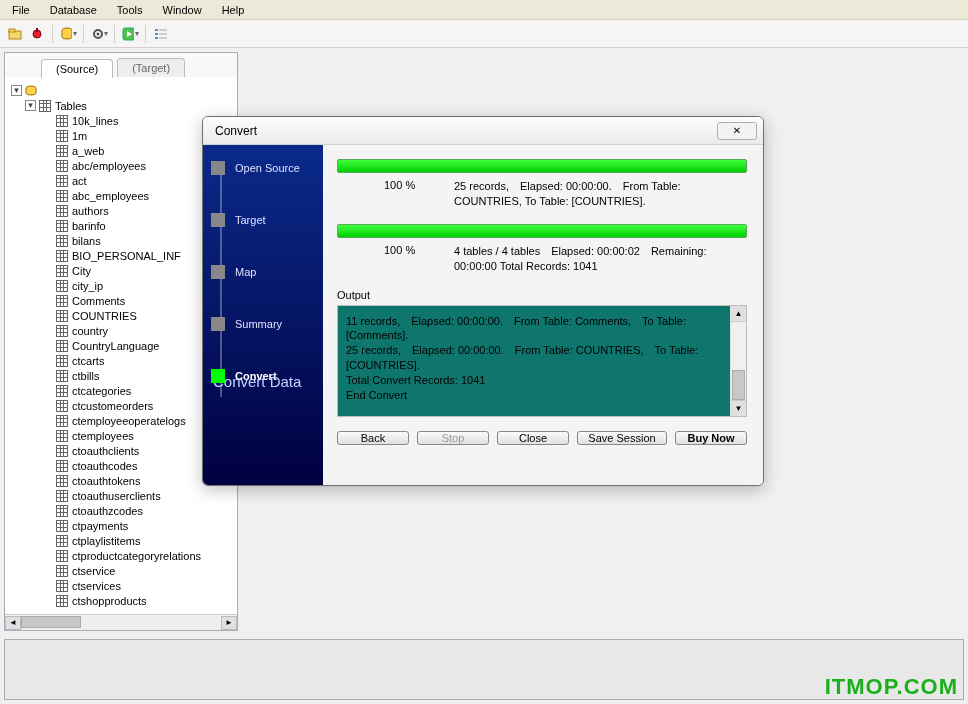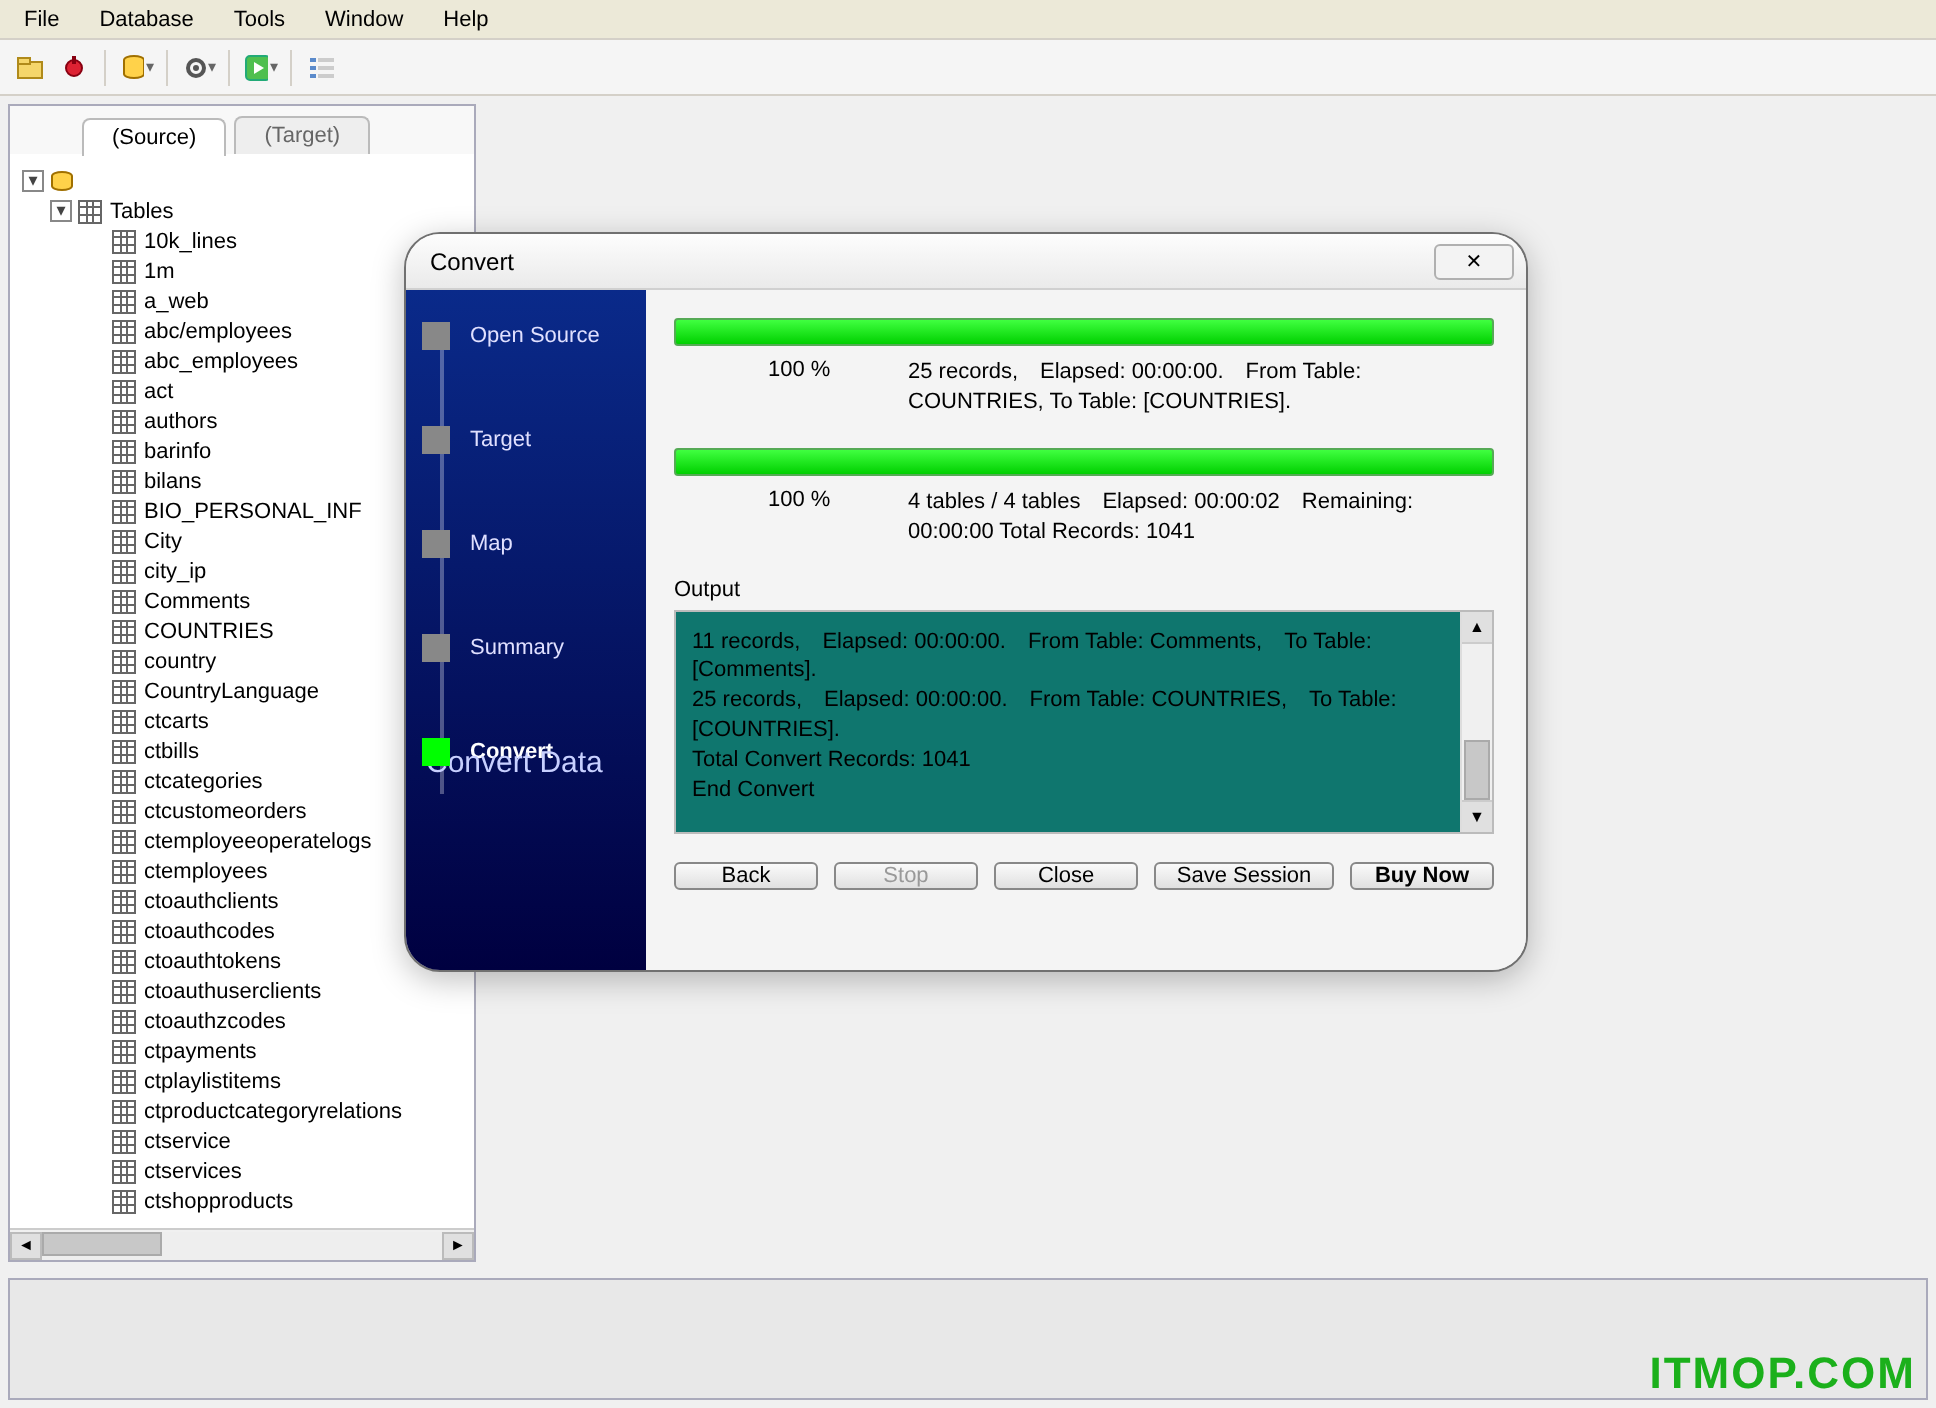--- a/index.html
+++ b/index.html
@@ -31,21 +31,21 @@
 .leaf-label { cursor: pointer; }
 
 .hscroll { height: 16px; background: #f0f0f0; border-top: 1px solid #ccc; display: flex; align-items: center; }
 .hscroll .sbtn { width: 16px; height: 14px; background: #e0e0e0; border: 1px solid #bbb; display: flex; align-items: center; justify-content: center; font-size: 8px; cursor: pointer; }
 .hscroll .track { flex: 1; height: 14px; background: #eee; display: flex; }
 .hscroll .thumb { width: 60px; height: 12px; background: #c8c8c8; border: 1px solid #aaa; margin: 0; }
 
 .content { flex: 1; background: #e8e8e8; border: 1px solid #aab; margin: 4px; }
 
 
-.dialog { position: absolute; left: 202px; top: 116px; width: 562px; background: #f4f4f4; border: 1px solid #707070; border-radius: 18px; box-shadow: 0 4px 16px rgba(0,0,0,0.25); overflow: hidden; }
+.dialog { position: absolute; left: 202px; top: 116px; width: 562px; background: #f4f4f4; border: 1px solid #707070; border-radius: 6px; box-shadow: 0 4px 16px rgba(0,0,0,0.25); overflow: hidden; }
 .dlg-title { height: 28px; display: flex; align-items: center; justify-content: space-between; padding: 0 6px 0 12px; background: linear-gradient(#fdfdfd, #eaeaea); border-bottom: 1px solid #d0d0d0; }
 .dlg-title-text { font-size: 12px; }
 .dlg-close { width: 40px; height: 18px; border: 1px solid #b0b0b0; border-radius: 3px; background: #f3f3f3; display: flex; align-items: center; justify-content: center; cursor: pointer; font-size: 10px; }
 .dlg-body { display: flex; }
 
 .wizard { width: 128px; background: linear-gradient(#0a2a8a, #000040); color: #fff; padding: 12px 8px; position: relative; min-height: 340px; }
 .wizard-step { display: flex; align-items: center; height: 22px; margin-bottom: 30px; position: relative; }
 .wizard-line { position: absolute; left: 17px; top: 22px; width: 2px; height: 230px; background: rgba(255,255,255,0.3); }
 .wbox { width: 14px; height: 14px; background: #888; margin-right: 10px; position: relative; z-index: 2; flex-shrink: 0; }
 .wbox.active { background: #00ff00; }
@@ -253,38 +253,38 @@
               <i></i>
               <i></i>
               <i></i>
               <i></i>
               <i></i>
               <i></i>
               <i></i>
               <i></i>
             </span>
           </span>
+          <span class="leaf-label">act</span>
+        </div>
+        <div class="tree-node">
+          <span class="indent" style="width:48px"></span>
+          <span class="node-icon">
+            <span class="grid-icon">
+              <i></i>
+              <i></i>
+              <i></i>
+              <i></i>
+              <i></i>
+              <i></i>
+              <i></i>
+              <i></i>
+              <i></i>
+            </span>
+          </span>
           <span class="leaf-label">abc_employees</span>
-        </div>
-        <div class="tree-node">
-          <span class="indent" style="width:48px"></span>
-          <span class="node-icon">
-            <span class="grid-icon">
-              <i></i>
-              <i></i>
-              <i></i>
-              <i></i>
-              <i></i>
-              <i></i>
-              <i></i>
-              <i></i>
-              <i></i>
-            </span>
-          </span>
-          <span class="leaf-label">act</span>
         </div>
         <div class="tree-node">
           <span class="indent" style="width:48px"></span>
           <span class="node-icon">
             <span class="grid-icon">
               <i></i>
               <i></i>
               <i></i>
               <i></i>
               <i></i>

